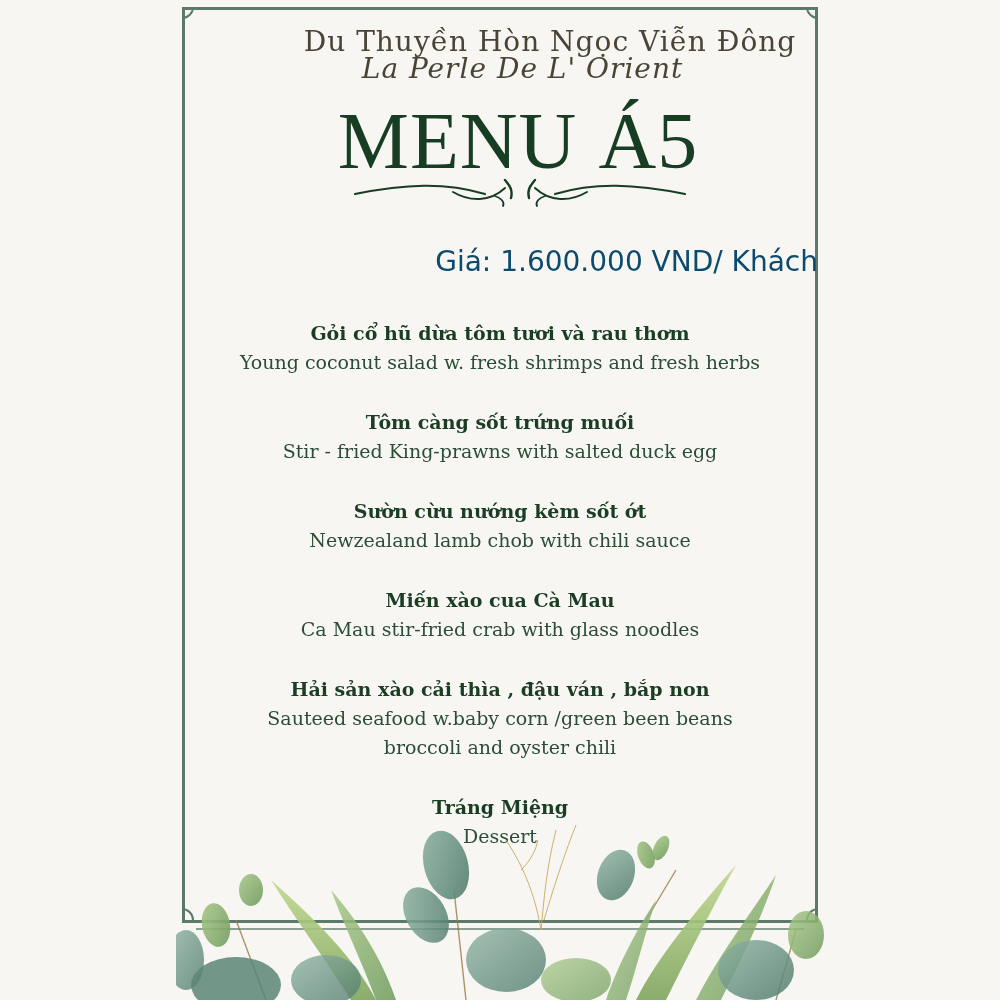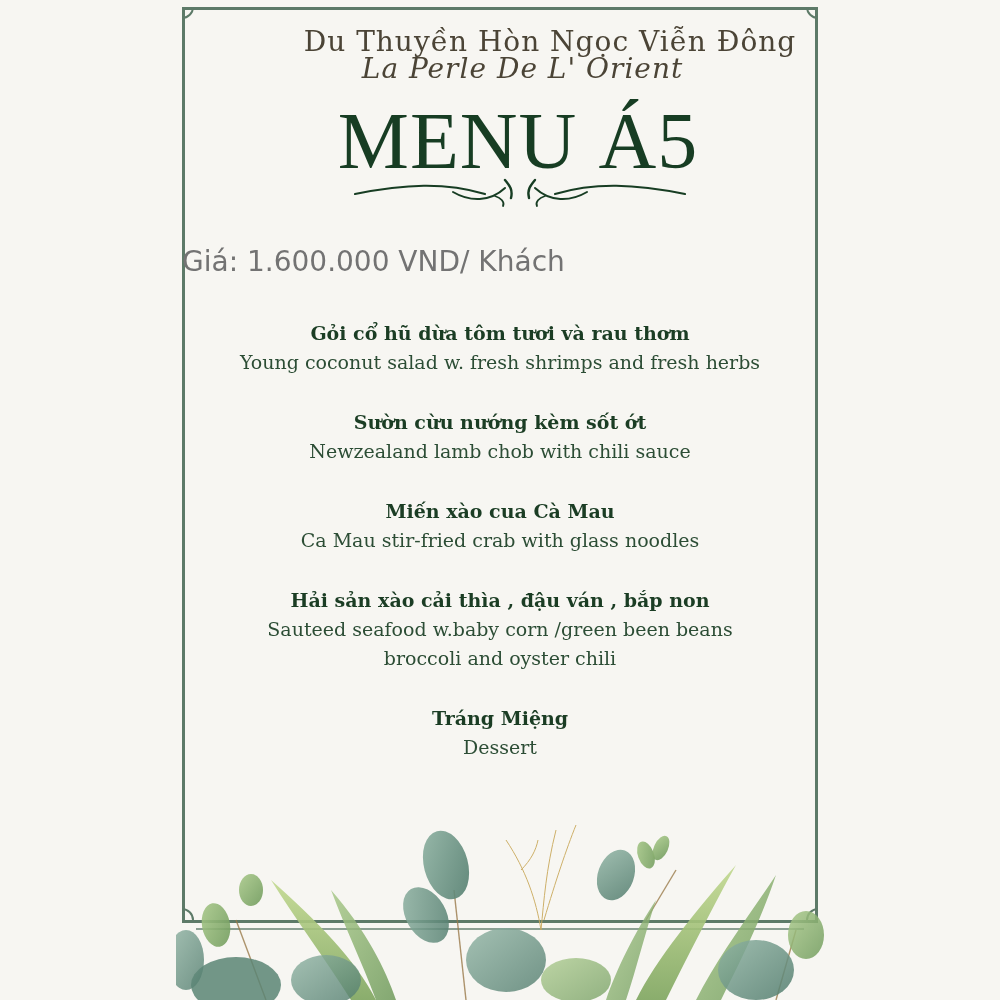--- a/index.html
+++ b/index.html
@@ -77,24 +77,24 @@
       left: 345px;
       top: 172px;
       width: 350px;
       height: 36px;
     }
     .price {
       position: absolute;
       left: 182px;
       width: 636px;
       top: 245px;
-      text-align: left;
+      text-align: right;
       font-family: "DejaVu Sans", sans-serif;
       font-size: 28px;
-      color: #737373;
+      color: #0c4a6e;
       font-weight: normal;
     }
     .menu {
       position: absolute;
       left: 182px;
       width: 636px;
       top: 318px;
       text-align: center;
       font-family: "DejaVu Serif", serif;
     }
@@ -151,20 +151,24 @@
       <path d="M200 24 C 194 26, 190 30, 192 34" stroke-width="1.8"></path>
     </g>
   </svg>
 
   <div class="price">Giá: 1.600.000 VND/ Khách</div>
 
   <div class="menu">
     <div class="dish">
       <div class="dish-vi">Gỏi cổ hũ dừa tôm tươi và rau thơm</div>
       <div class="dish-en">Young coconut salad w. fresh shrimps and fresh herbs</div>
+    </div>
+    <div class="dish">
+      <div class="dish-vi">Tôm càng sốt trứng muối</div>
+      <div class="dish-en">Stir - fried King-prawns with salted duck egg</div>
     </div>
     <div class="dish">
       <div class="dish-vi">Sườn cừu nướng kèm sốt ớt</div>
       <div class="dish-en">Newzealand lamb chob with chili sauce</div>
     </div>
     <div class="dish">
       <div class="dish-vi">Miến xào cua Cà Mau</div>
       <div class="dish-en">Ca Mau stir-fried crab with glass noodles</div>
     </div>
     <div class="dish">

